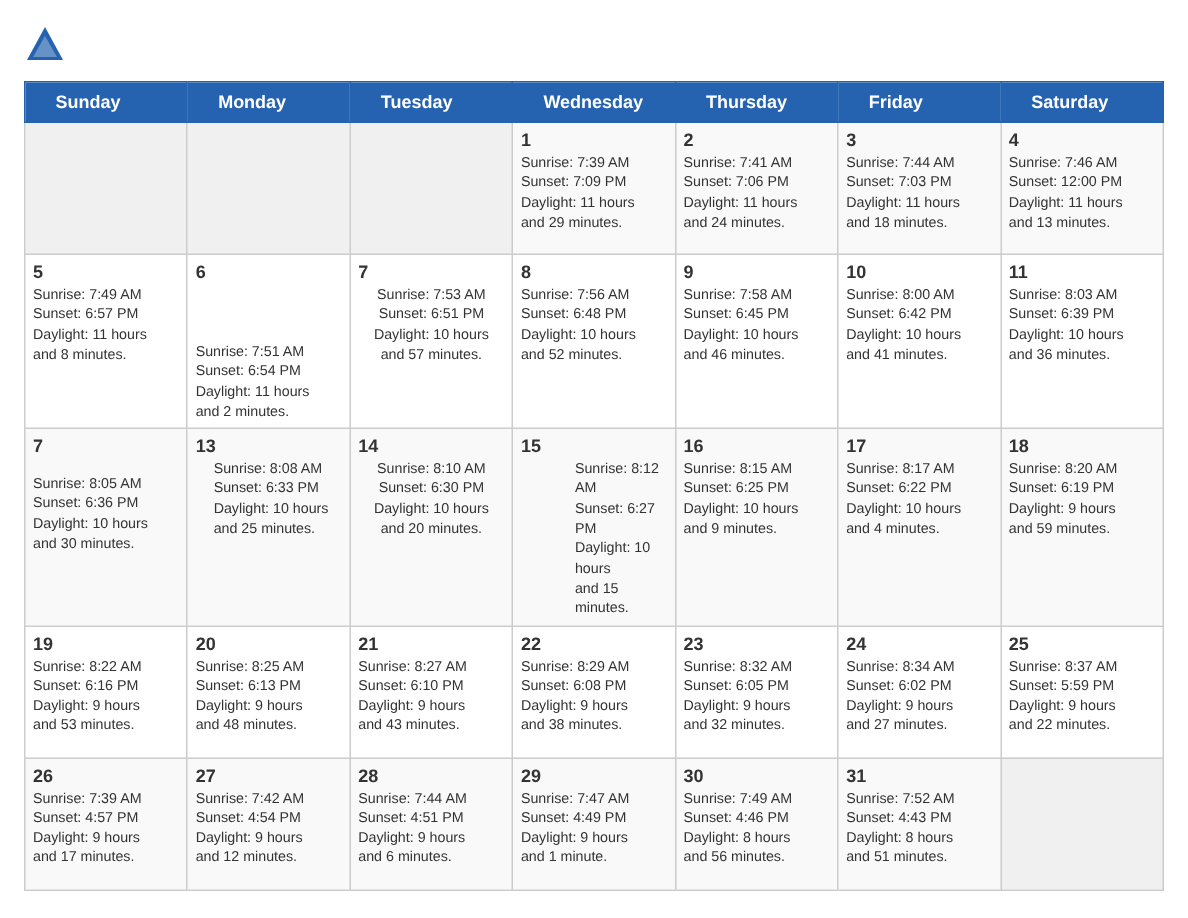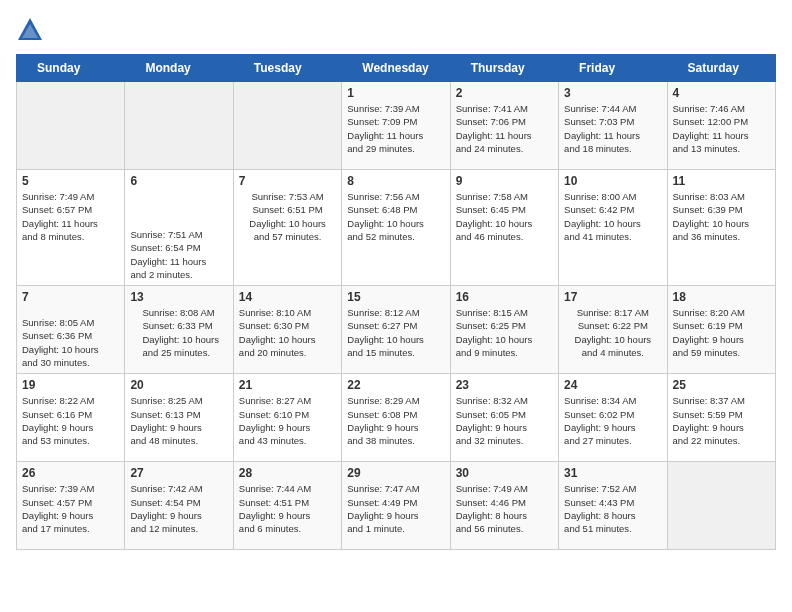--- a/index.html
+++ b/index.html
@@ -221,42 +221,42 @@
         </td>
         <td>
           <span class="day-number">13</span>
           <div class="day-info" style="white-space: pre-line; margin-left: 12px;">Sunrise: 8:08 AM
 Sunset: 6:33 PM
 Daylight: 10 hours
 and 25 minutes.</div>
         </td>
         <td>
           <span class="day-number">14</span>
-          <div class="day-info" style="white-space: pre-line;">Sunrise: 8:10 AM
+          <div class="day-info" style="white-space: pre-line; text-align: center;">Sunrise: 8:10 AM
 Sunset: 6:30 PM
 Daylight: 10 hours
 and 20 minutes.</div>
         </td>
         <td>
           <span class="day-number">15</span>
-          <div class="day-info" style="white-space: pre-line;">Sunrise: 8:12 AM
+          <div class="day-info" style="white-space: pre-line; margin-left: 36px;">Sunrise: 8:12 AM
 Sunset: 6:27 PM
 Daylight: 10 hours
 and 15 minutes.</div>
         </td>
         <td>
           <span class="day-number">16</span>
           <div class="day-info" style="white-space: pre-line;">Sunrise: 8:15 AM
 Sunset: 6:25 PM
 Daylight: 10 hours
 and 9 minutes.</div>
         </td>
         <td>
           <span class="day-number">17</span>
-          <div class="day-info" style="white-space: pre-line; text-align: center;">Sunrise: 8:17 AM
+          <div class="day-info" style="white-space: pre-line;">Sunrise: 8:17 AM
 Sunset: 6:22 PM
 Daylight: 10 hours
 and 4 minutes.</div>
         </td>
         <td>
           <span class="day-number">18</span>
           <div class="day-info" style="white-space: pre-line;">Sunrise: 8:20 AM
 Sunset: 6:19 PM
 Daylight: 9 hours
 and 59 minutes.</div>

